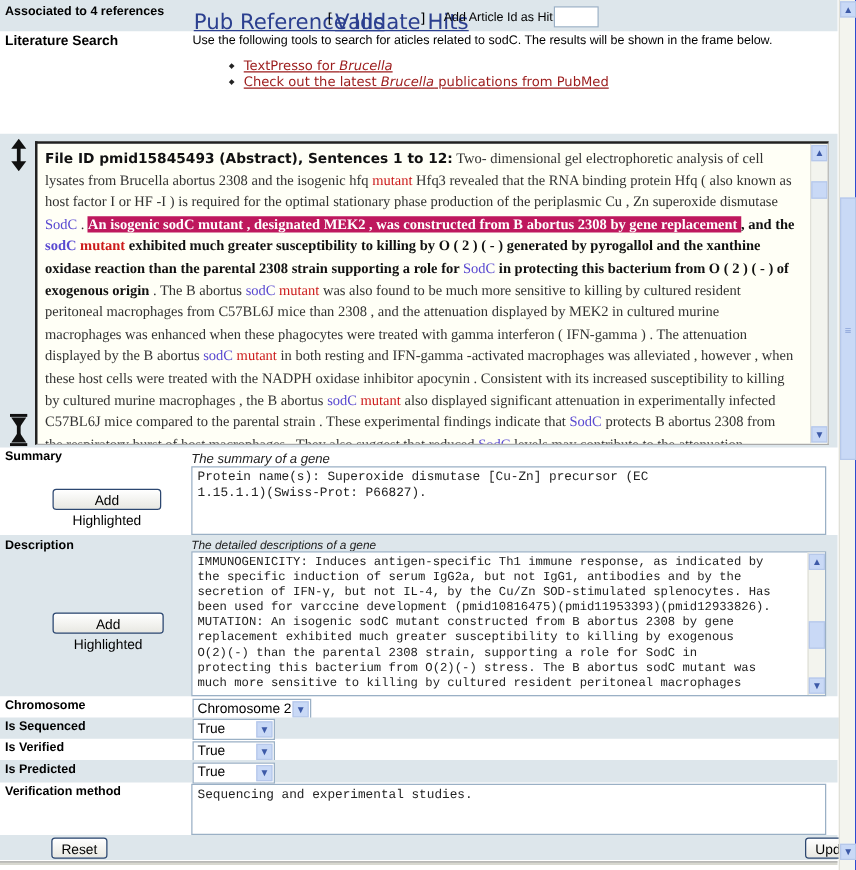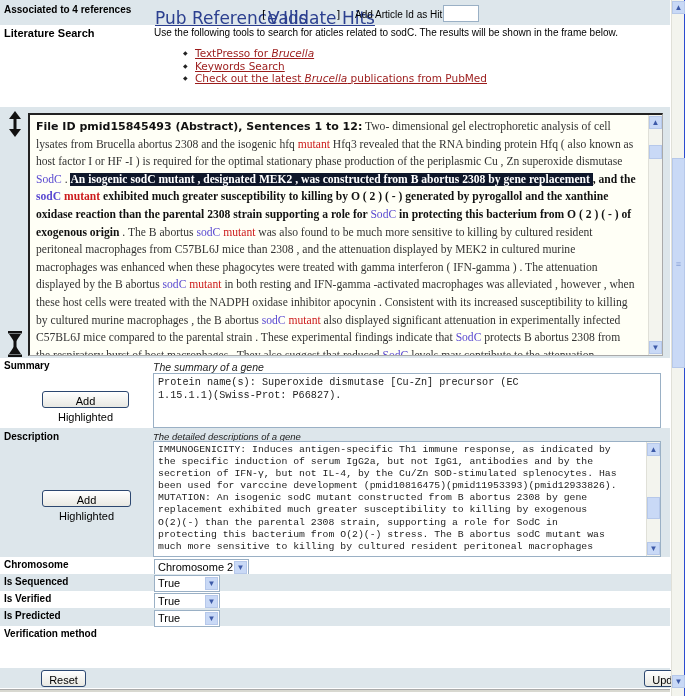--- a/index.html
+++ b/index.html
@@ -45,21 +45,21 @@
   .abstract {
     position:absolute; left:28px; top:113px; width:635px; height:243px;
     background:#fffff6; border-left:2px solid #222; border-top:2px solid #222; border-right:1px solid #aaa; border-bottom:1px solid #aaa;
     box-sizing:border-box; overflow:hidden;
   }
   .abstract .content {
     position:absolute; left:6px; top:3px; width:600px;
     font-family:"Liberation Serif", serif; font-size:11.6px; line-height:17.6px; color:#333;
   }
   .abstract .hdr { font-family:"DejaVu Sans", sans-serif; font-weight:bold; font-size:11px; color:#111; }
-  .abstract .hl { background:#0f172a; color:#fff; font-weight:bold; }
+  .abstract .hl { background:#be185d; color:#fff; font-weight:bold; }
   .abstract .gene { color:#5a4ad1; }
   .abstract .mut { color:#cc1b1b; }
   ul.links { position:absolute; left:183px; top:47px; margin:0; padding:0; list-style:none; }
   ul.links li { height:12.5px; line-height:12.5px; position:relative; padding-left:12px; }
   ul.links li::before { content:"\25C6"; position:absolute; left:0; top:0; font-size:6px; color:#222; }
   .icon { position:absolute; color:#111; font-size:20px; line-height:20px; font-weight:bold; }
 </style>
 </head>
 <body>
 
@@ -73,21 +73,20 @@
     <span style="position:absolute;left:336px;top:8px;font-family:'DejaVu Sans',sans-serif;">]</span>
     <span class="small" style="position:absolute;left:355px;top:9px;">Add Article Id as Hit:</span>
     <input type="text" style="position: absolute; left: 443px; top: 5px; width: 36px; height: 17px; border: 1px solid rgb(154, 176, 197); box-sizing: border-box; padding: 0px;" value="">
   </div>
 
   <div class="row" style="top:25px;height:80px;">
     <span class="lbl" style="top:2px;font-size:11px;">Literature Search</span>
     <span class="small" style="position:absolute;left:154px;top:2px;">Use the following tools to search for aticles related to sodC. The results will be shown in the frame below.</span>
     <ul class="links" style="top:22px;">
       <li><a class="red"><span>TextPresso for </span><i>Brucella</i></a></li>
-      <li><a class="red">Keywords Search</a></li>
       <li><a class="red"><span>Check out the latest </span><i>Brucella</i><span> publications from PubMed</span></a></li>
     </ul>
   </div>
 
   <div class="row shade" style="top:107px;height:251px;">
     <span class="icon" style="left:8px;top:4px;">
       <svg width="14" height="26" viewBox="0 0 14 26">
           <polygon points="7,0 13,8 1,8" fill="#111"></polygon>
           <rect x="5.5" y="7" width="3" height="12" fill="#111"></rect>
           <polygon points="7,26 13,18 1,18" fill="#111"></polygon>
@@ -170,20 +169,21 @@
   <div class="row shade" style="top:608px;height:18px;">
     <span class="lbl" style="top:2px;">Is Predicted</span>
     <div class="select" style="left:154px;top:2px;width:66px;">
       <span>True</span>
       <span class="arrow">▼</span>
     </div>
   </div>
 
   <div class="row" style="top:626px;height:42px;">
     <span class="lbl" style="top:2px;">Verification method</span>
+    <div class="txtbox" style="left:153px;top:1px;width:508px;height:41px;">Sequencing and experimental studies.</div>
   </div>
 
   <div class="row shade" style="top:668px;height:20px;">
     <button class="btn" style="left:5px;top:2px;width:45px;height:17px;">Reset</button>
     <button class="btn" style="left:608px;top:2px;width:52px;height:17px;">Update</button>
   </div>
   <div style="position:absolute;left:0;top:689px;width:670px;height:2px;background:#d8d8d0;border-top:1px solid #aaa;"></div>
 </div>
 
 <div class="vscroll" style="left:671px;top:0;height:696px;width:14px;border-right:1px solid #2c4bd0;">

